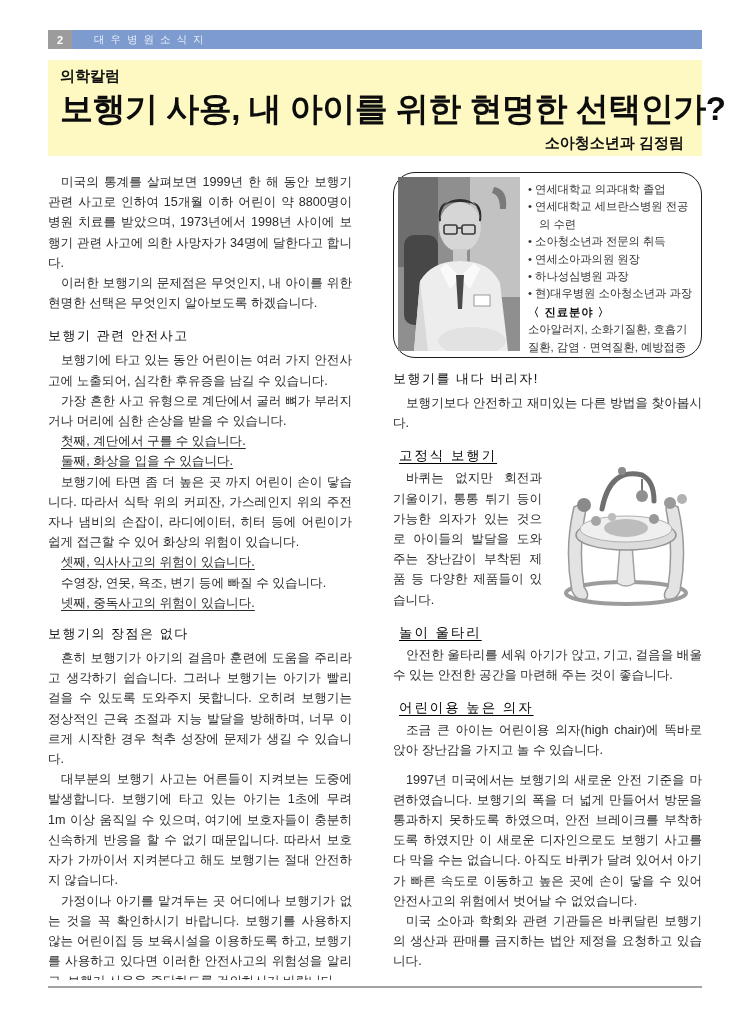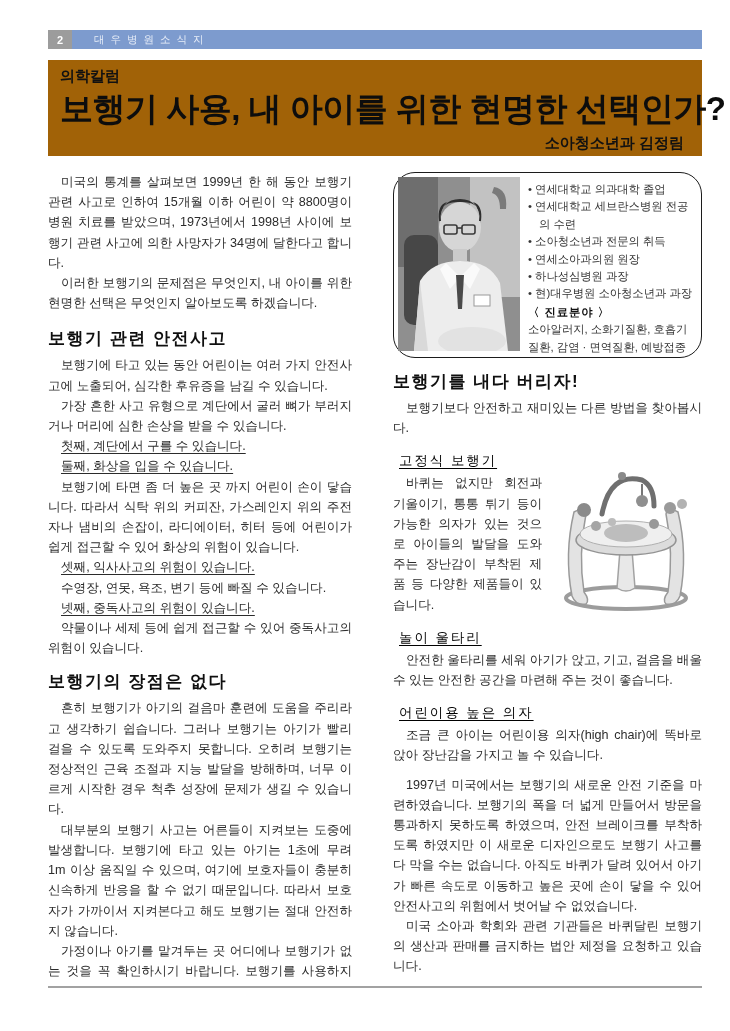--- a/index.html
+++ b/index.html
@@ -8,32 +8,32 @@
     font-family:"Liberation Sans","DejaVu Sans",sans-serif;color:#2a2a2a;
   }
   
   .topbar{position:absolute;top:30px;left:48px;width:654px;height:19px;display:flex;}
   .pagenum{width:24px;height:19px;background:#9c9c9c;color:#ffffff;font-size:11px;
     display:flex;align-items:center;justify-content:center;font-weight:700;}
   .barlabel{flex:1;background:#7d9bce;color:#e7edf8;font-size:10.5px;line-height:19px;
     letter-spacing:6px;padding-left:22px;}
   
   .titleblock{position:absolute;top:60px;left:48px;width:654px;height:96px;
-    background:#a16207;box-sizing:border-box;padding:7px 12px 6px 12px;}
+    background:#fef9c3;box-sizing:border-box;padding:7px 12px 6px 12px;}
   .collabel{font-size:15px;font-weight:800;color:#111;}
   .maintitle{font-size:33px;font-weight:900;color:#0d0d0d;text-align:center;margin-top:1px;
     letter-spacing:-0.5px;white-space:nowrap;}
   .byline{font-size:15px;font-weight:700;color:#111;text-align:right;padding-right:6px;margin-top:2px;}
   
   .columns{position:absolute;top:172px;left:48px;width:654px;height:808px;display:flex;gap:41px;overflow:hidden;}
   .col-left{width:304px;overflow:hidden;}
   .col-right{flex:1;overflow:hidden;}
   p.body{margin:0;font-size:12.6px;line-height:20.2px;text-align:justify;color:#2b2b2b;}
   p.ind{text-indent:13px;}
-  h3.sec{margin:12px 0 5px 0;font-size:17px;font-weight:700;color:#0f0f0f;letter-spacing:1.5px;}
+  h3.sec{margin:12px 0 5px 0;font-size:13px;font-weight:400;color:#0f0f0f;letter-spacing:1.5px;}
   .col-left h3.sec:first-of-type{margin-top:14px;}
   p.utitle{text-decoration:underline;text-underline-offset:3px;font-weight:400;}
   
   .profilebox{box-sizing:border-box;width:100%;height:186px;border:1.6px solid #1c1c1c;
     border-radius:22px;padding:4px;display:flex;gap:8px;background:#fff;}
   .photo{width:122px;height:174px;flex:0 0 auto;}
   .creds{flex:1;padding-top:4px;font-size:11.3px;line-height:17.4px;color:#333;}
   .creds ul{margin:0;padding:0;list-style:none;}
   .creds li{padding-left:11px;text-indent:-11px;}
   .creds li::before{content:"• ";}
@@ -73,21 +73,20 @@
       <h3 class="sec">보행기 관련 안전사고</h3>
       <p class="body ind">보행기에 타고 있는 동안 어린이는 여러 가지 안전사고에 노출되어, 심각한 후유증을 남길 수 있습니다.</p>
 
       <p class="body ind">가장 흔한 사고 유형으로 계단에서 굴러 뼈가 부러지거나 머리에 심한 손상을 받을 수 있습니다.</p>
       <p class="body ind utitle">첫째, 계단에서 구를 수 있습니다.</p>
       <p class="body ind utitle">둘째, 화상을 입을 수 있습니다.</p>
       <p class="body ind">보행기에 타면 좀 더 높은 곳 까지 어린이 손이 닿습니다. 따라서 식탁 위의 커피잔, 가스레인지 위의 주전자나 냄비의 손잡이, 라디에이터, 히터 등에 어린이가 쉽게 접근할 수 있어 화상의 위험이 있습니다.</p>
       <p class="body ind utitle">셋째, 익사사고의 위험이 있습니다.</p>
       <p class="body ind">수영장, 연못, 욕조, 변기 등에 빠질 수 있습니다.</p>
       <p class="body ind utitle">넷째, 중독사고의 위험이 있습니다.</p>
-      <p class="body ind">약물이나 세제 등에 쉽게 접근할 수 있어 중독사고의 위험이 있습니다.</p>
 
       <h3 class="sec">보행기의 장점은 없다</h3>
       <p class="body ind">흔히 보행기가 아기의 걸음마 훈련에 도움을 주리라고 생각하기 쉽습니다. 그러나 보행기는 아기가 빨리 걸을 수 있도록 도와주지 못합니다. 오히려 보행기는 정상적인 근육 조절과 지능 발달을 방해하며, 너무 이르게 시작한 경우 척추 성장에 문제가 생길 수 있습니다.</p>
       <p class="body ind">대부분의 보행기 사고는 어른들이 지켜보는 도중에 발생합니다. 보행기에 타고 있는 아기는 1초에 무려 1m 이상 움직일 수 있으며, 여기에 보호자들이 충분히 신속하게 반응을 할 수 없기 때문입니다. 따라서 보호자가 가까이서 지켜본다고 해도 보행기는 절대 안전하지 않습니다.</p>
       <p class="body ind">가정이나 아기를 맡겨두는 곳 어디에나 보행기가 없는 것을 꼭 확인하시기 바랍니다. 보행기를 사용하지 않는 어린이집 등 보육시설을 이용하도록 하고, 보행기를 사용하고 있다면 이러한 안전사고의 위험성을 알리고, 보행기 사용을 중단하도록 건의하시기 바랍니다.</p>
     </div>
 
     <div class="col-right">
 
       <div class="profilebox">

